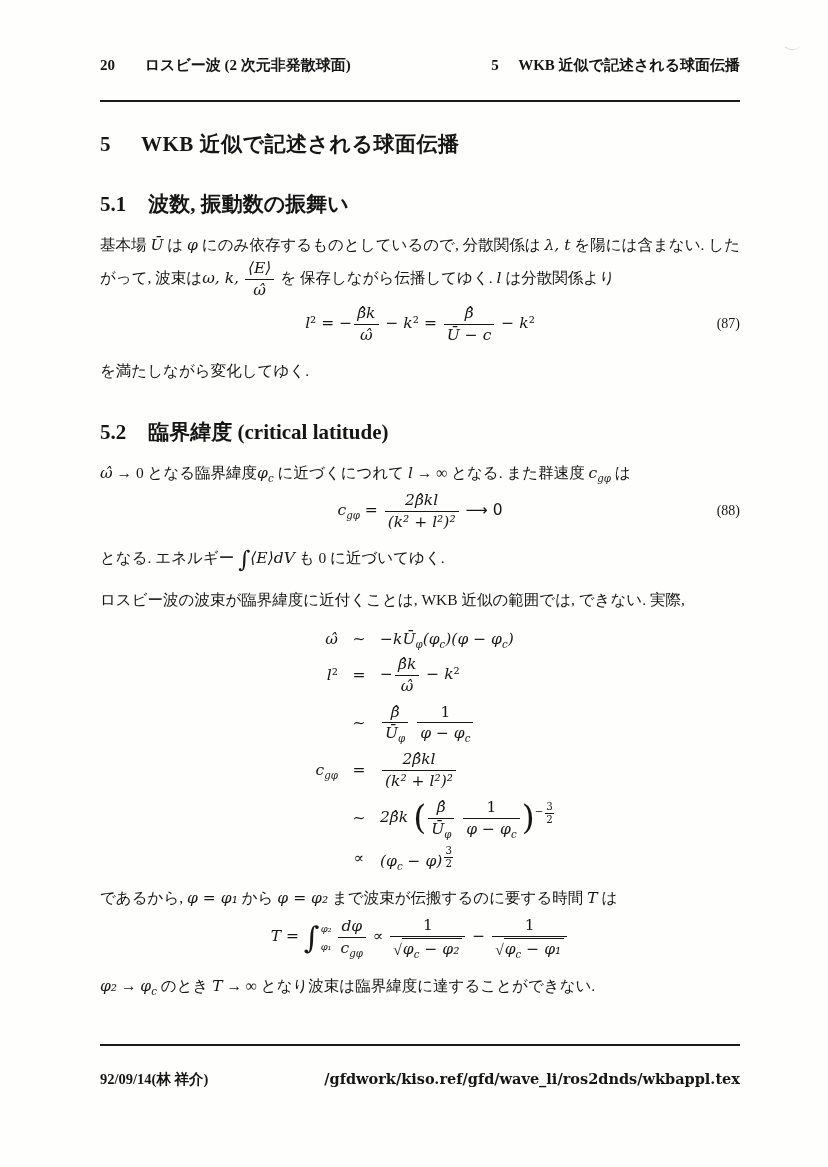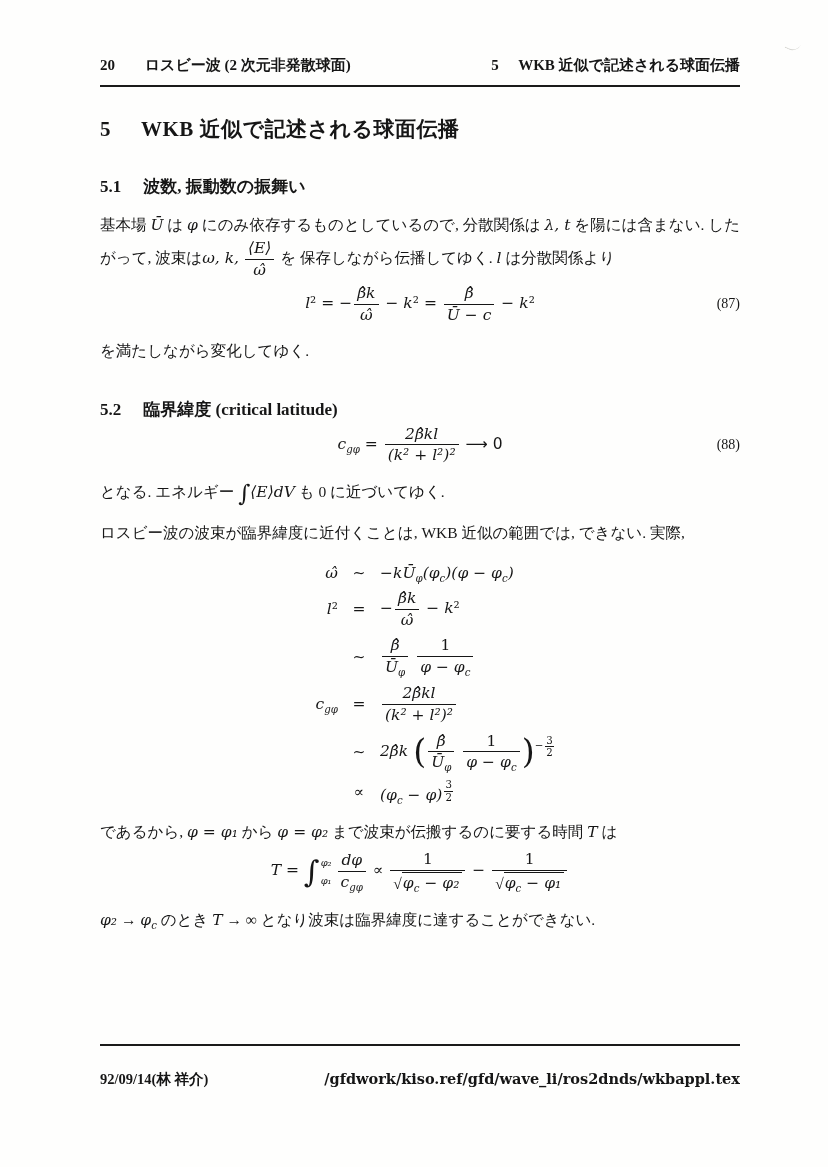--- a/index.html
+++ b/index.html
@@ -12,29 +12,29 @@
     overflow:hidden;
     font-family:"Liberation Serif","DejaVu Serif",serif;
     color:#161616;
     font-size:15.5px;
   }
   
   .rhead{
     display:flex;justify-content:space-between;align-items:baseline;
     font-weight:bold;font-size:15px;
     border-bottom:2.5px solid #1a1a1a;
-    padding-bottom:10px;
+    padding-bottom:25px;
     font-family:Liberation Serif, serif;
   }
   .rhead .hnum{margin-right:26px;}
   .rhead .hnum2{margin-right:16px;}
   
   h1.sec{font-size:21px;margin:28px 0 0 0;font-weight:bold;letter-spacing:0.5px;}
   h1.sec .no{margin-right:30px;}
-  h2.subsec{font-size:17px;margin:32px 0 0 0;font-weight:bold;}
+  h2.subsec{font-size:21px;margin:32px 0 0 0;font-weight:bold;}
   h2.subsec .no{margin-right:22px;}
   
   p.body{margin:13px 0 0 0;line-height:1.82;text-align:justify;}
   
   .mi{font-family:"DejaVu Serif",serif;font-style:italic;}
   .mx{font-family:"DejaVu Serif",serif;}
   sub{font-size:66%;line-height:0;}
   sup{font-size:66%;line-height:0;}
   .frac{display:inline-block;vertical-align:middle;text-align:center;margin:0 2px;line-height:1.15;}
   .frac .num{display:block;padding:0 3px 1px 3px;border-bottom:1.2px solid #161616;}
@@ -106,20 +106,21 @@
     <span><span class="mi">l</span><span class="mx">² = −</span><span class="frac"><span class="num"><span class="mi">β̂k</span></span><span class="den"><span class="mi">ω̂</span></span></span><span class="mx"> − </span><span class="mi">k</span><span class="mx">² = </span><span class="frac"><span class="num"><span class="mi">β̂</span></span><span class="den"><span class="mi">Ū − c</span></span></span><span class="mx"> − </span><span class="mi">k</span><span class="mx">²</span></span>
     <span class="eqnum">(87)</span>
   </div>
 
   <p class="body"><span>を満たしながら変化してゆく.</span></p>
 
   <h2 class="subsec">
     <span class="no">5.2</span><span>臨界緯度 (critical latitude)</span>
   </h2>
 
+  <p class="body"><span class="mi">ω̂</span><span> → 0 となる臨界緯度</span><span class="mi">φ</span><sub><span class="mi">c</span></sub><span> に近づくにつれて </span><span class="mi">l</span><span> → ∞ となる. また群速度 </span><span class="mi">c</span><sub><span class="mi">gφ</span></sub><span> は</span></p>
 
   <div class="eq">
     <span><span class="mi">c</span><sub><span class="mi">gφ</span></sub><span class="mx"> = </span><span class="frac"><span class="num"><span class="mi">2β̂kl</span></span><span class="den"><span class="mi">(k² + l²)²</span></span></span><span class="arr"> ⟶ 0</span></span>
     <span class="eqnum">(88)</span>
   </div>
 
   <p class="body"><span>となる. エネルギー </span><span class="intmid">∫</span><span class="mi">⟨E⟩dV</span><span> も 0 に近づいてゆく.</span></p>
 
   <p class="body"><span>ロスビー波の波束が臨界緯度に近付くことは, WKB 近似の範囲では, できない. 実際,</span></p>
 

